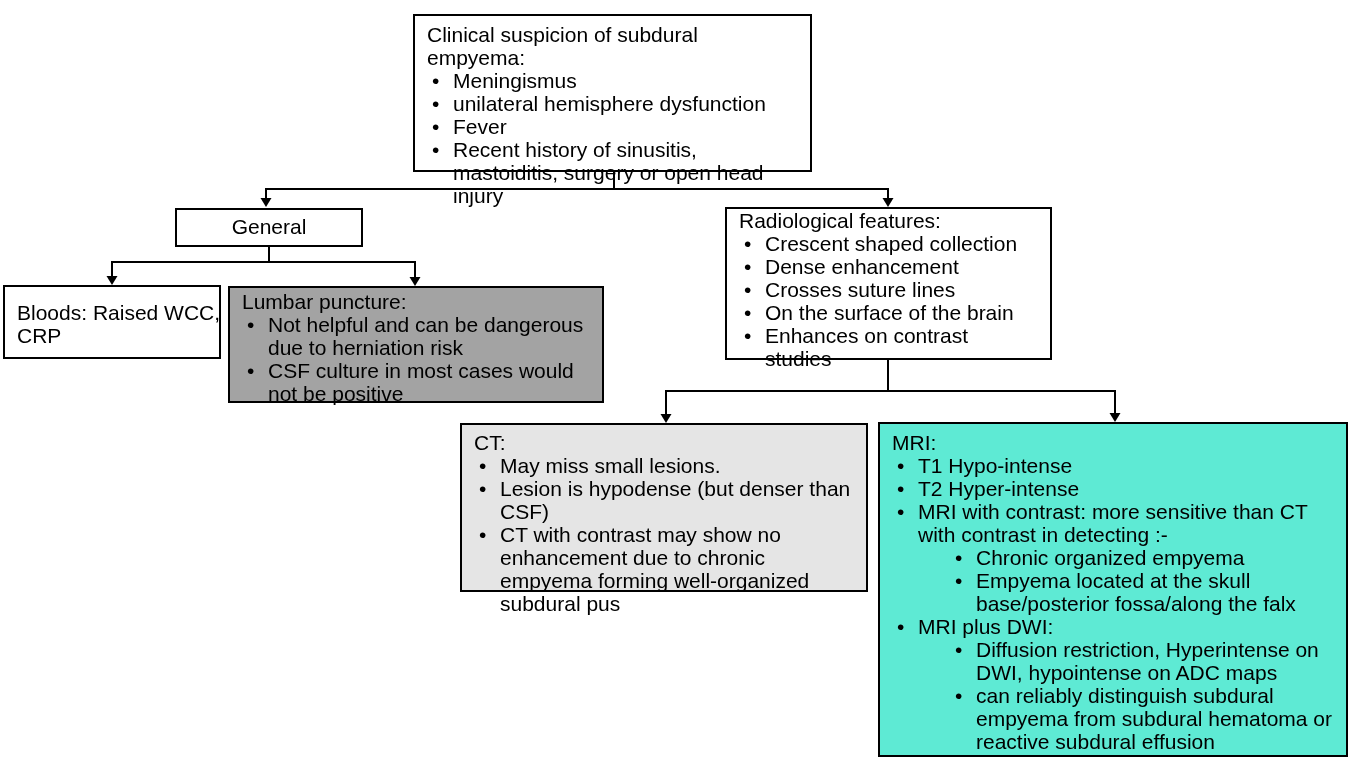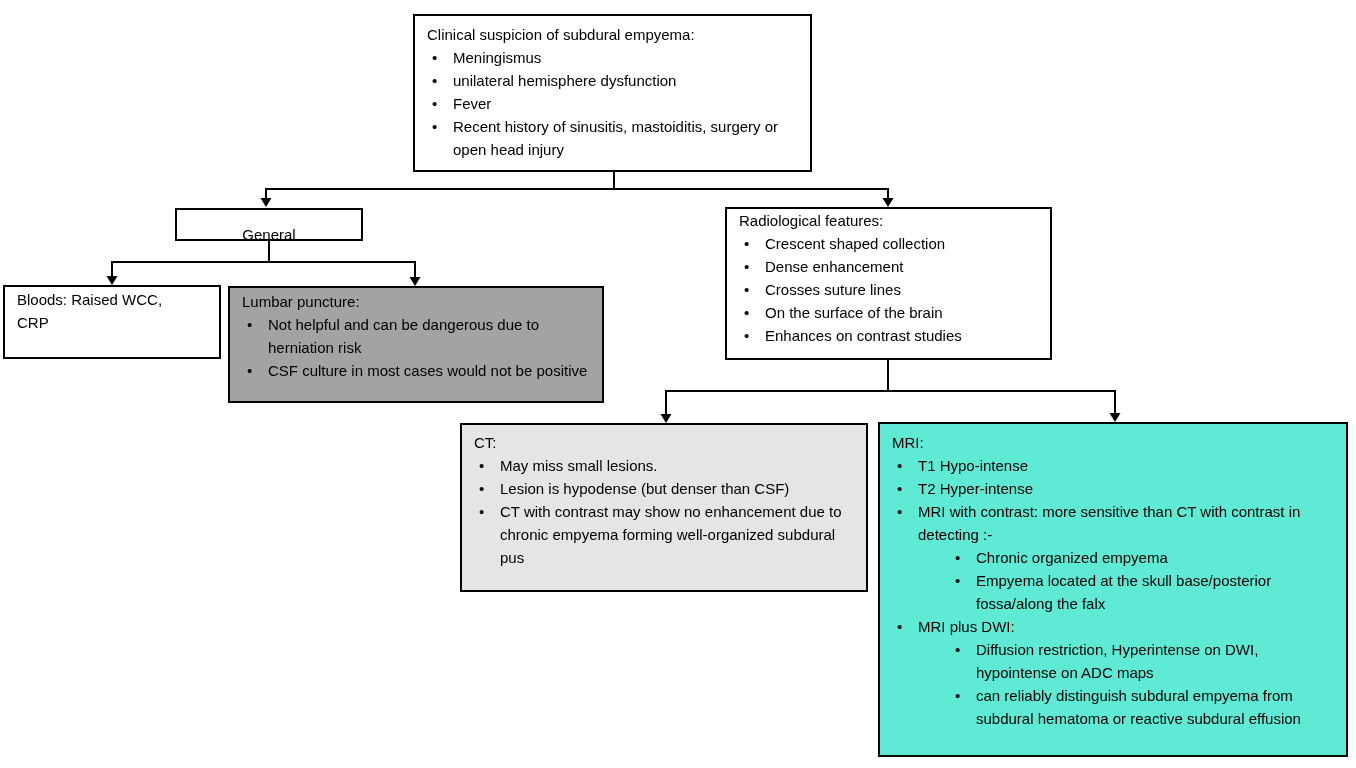--- a/index.html
+++ b/index.html
@@ -4,21 +4,21 @@
 <style>
   * { margin: 0; padding: 0; box-sizing: border-box; }
   html, body { background: #ffffff; }
   body { font-family: "Liberation Sans", sans-serif; }
   .stage {
     position: relative;
     width: 1356px;
     height: 768px;
     background: #ffffff;
     color: #000000;
-    font-size: 15px;
+    font-size: 21px;
     line-height: 23px;
     overflow: hidden;
   }
   .box {
     position: absolute;
     border: 2px solid #000000;
     background: #ffffff;
     padding: 5px 10px 5px 12px;
   }
   .box-title { white-space: pre-line; }
@@ -70,25 +70,25 @@
     <span class="bullet-text">Fever</span>
   </div>
 
   <div class="bullet-item">
     <span class="bullet-glyph">•</span>
     <span class="bullet-text">Recent history of sinusitis, mastoiditis, surgery or open head injury</span>
   </div>
 </div>
   </div>
 
-  <div class="box center-label" style="left: 175px; top: 208px; width: 188px; height: 33px; padding: 13px 4px; border-color: rgb(0, 0, 0); background: rgb(255, 255, 255);">
+  <div class="box center-label" style="left: 175px; top: 208px; width: 188px; height: 39px; padding: 5px 4px; border-color: rgb(0, 0, 0); background: rgb(255, 255, 255);">
     <div>General</div>
   </div>
 
-  <div class="box" style="left: 3px; top: 285px; width: 218px; height: 74px; padding-top: 1px; border-color: rgb(0, 0, 0); background: rgb(255, 255, 255);">
+  <div class="box" style="left: 3px; top: 285px; width: 218px; height: 74px; padding-top: 14px; border-color: rgb(0, 0, 0); background: rgb(255, 255, 255);">
     <div>
   <div class="plain-line">Bloods: Raised WCC,</div>
 
   <div class="plain-line">CRP</div>
 
 </div>
   </div>
 
   <div class="box" style="left: 228px; top: 286px; width: 376px; height: 117px; padding-top: 2px; border-color: rgb(0, 0, 0); background: #a3a3a3;">
     <div class="box-title">Lumbar puncture:</div>

